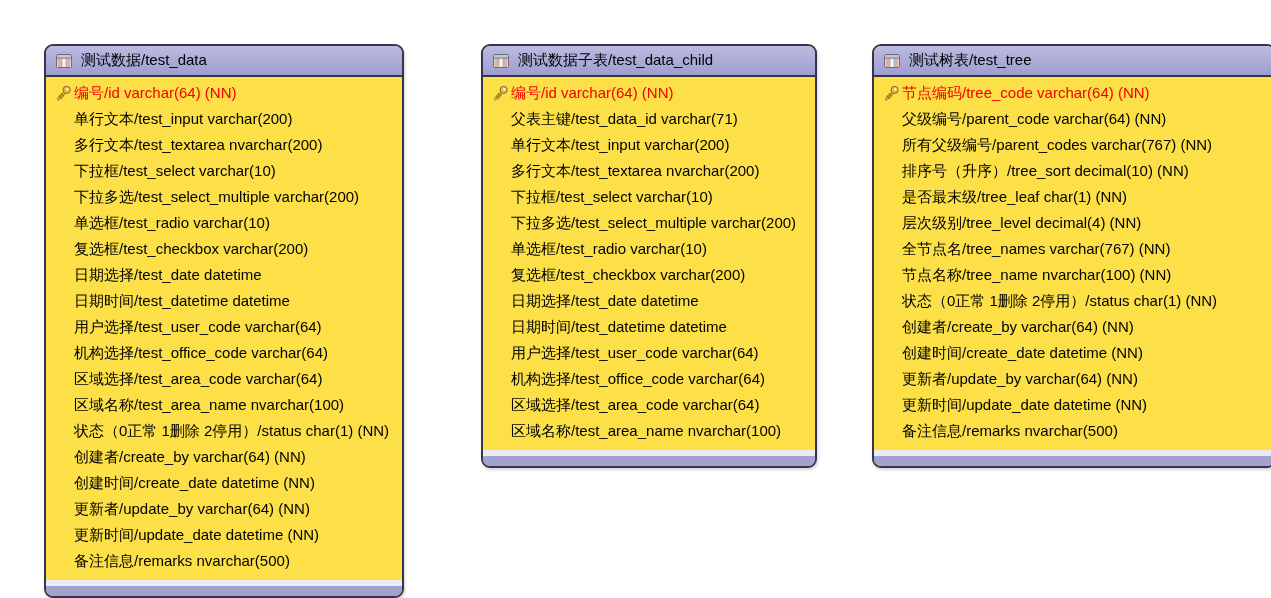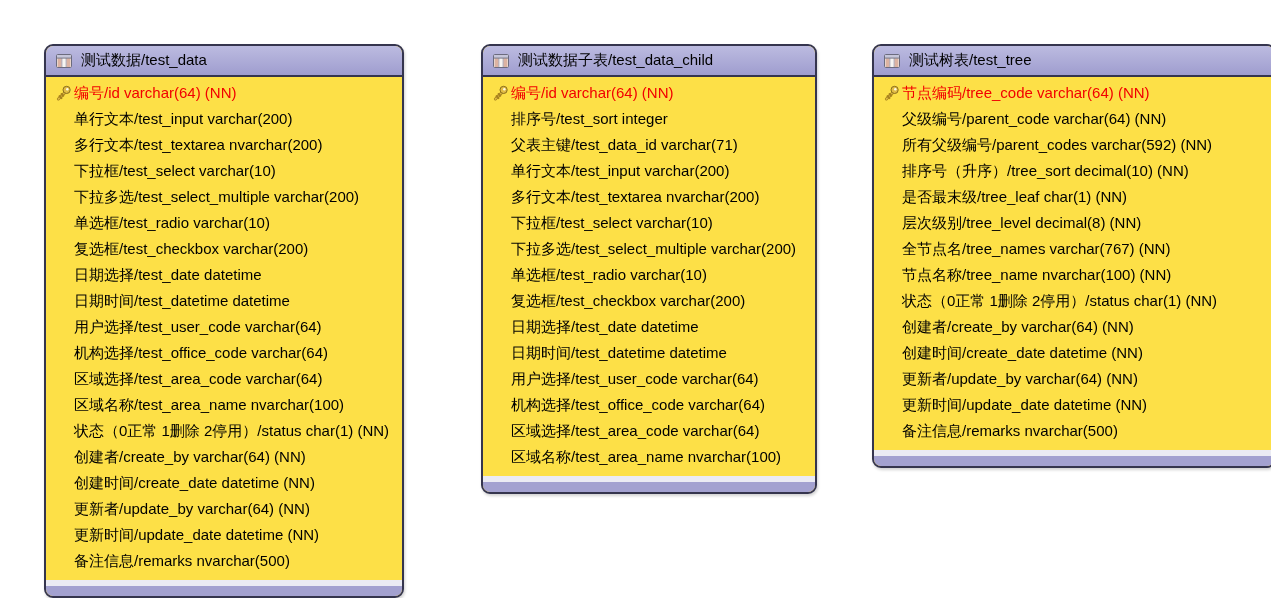--- a/index.html
+++ b/index.html
@@ -184,24 +184,20 @@
               <path d="M4.6 11.2 L6.4 13" stroke="#a8821e" stroke-width="2.2" stroke-linecap="round"></path>
               <path d="M6.7 9.1 L8.2 10.6" stroke="#a8821e" stroke-width="2.2" stroke-linecap="round"></path>
               <circle cx="11.6" cy="4.9" r="3.6" fill="#e2bd45" stroke="#8a6d1d" stroke-width="1"></circle>
               <circle cx="12.3" cy="4.2" r="1.2" fill="#fffbe8"></circle>
             </svg>
           </span>
           <span class="field-label">编号/id varchar(64) (NN)</span>
         </div>
         <div class="row">
           <span class="icon-cell"></span>
-          <span class="field-label">排序号/test_sort integer</span>
-        </div>
-        <div class="row">
-          <span class="icon-cell"></span>
           <span class="field-label">父表主键/test_data_id varchar(71)</span>
         </div>
         <div class="row">
           <span class="icon-cell"></span>
           <span class="field-label">单行文本/test_input varchar(200)</span>
         </div>
         <div class="row">
           <span class="icon-cell"></span>
           <span class="field-label">多行文本/test_textarea nvarchar(200)</span>
         </div>
@@ -277,33 +273,33 @@
             </svg>
           </span>
           <span class="field-label">节点编码/tree_code varchar(64) (NN)</span>
         </div>
         <div class="row">
           <span class="icon-cell"></span>
           <span class="field-label">父级编号/parent_code varchar(64) (NN)</span>
         </div>
         <div class="row">
           <span class="icon-cell"></span>
-          <span class="field-label">所有父级编号/parent_codes varchar(592) (NN)</span>
+          <span class="field-label">所有父级编号/parent_codes varchar(767) (NN)</span>
         </div>
         <div class="row">
           <span class="icon-cell"></span>
           <span class="field-label">排序号（升序）/tree_sort decimal(10) (NN)</span>
         </div>
         <div class="row">
           <span class="icon-cell"></span>
           <span class="field-label">是否最末级/tree_leaf char(1) (NN)</span>
         </div>
         <div class="row">
           <span class="icon-cell"></span>
-          <span class="field-label">层次级别/tree_level decimal(8) (NN)</span>
+          <span class="field-label">层次级别/tree_level decimal(4) (NN)</span>
         </div>
         <div class="row">
           <span class="icon-cell"></span>
           <span class="field-label">全节点名/tree_names varchar(767) (NN)</span>
         </div>
         <div class="row">
           <span class="icon-cell"></span>
           <span class="field-label">节点名称/tree_name nvarchar(100) (NN)</span>
         </div>
         <div class="row">

